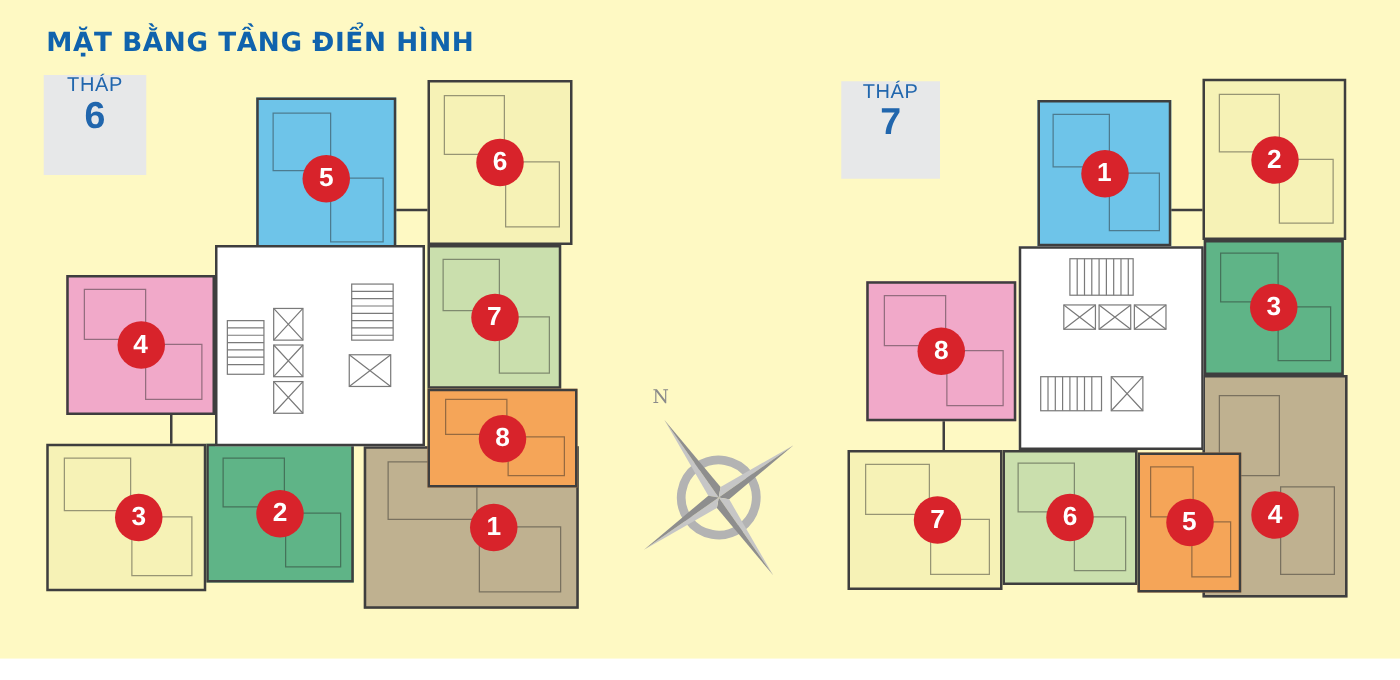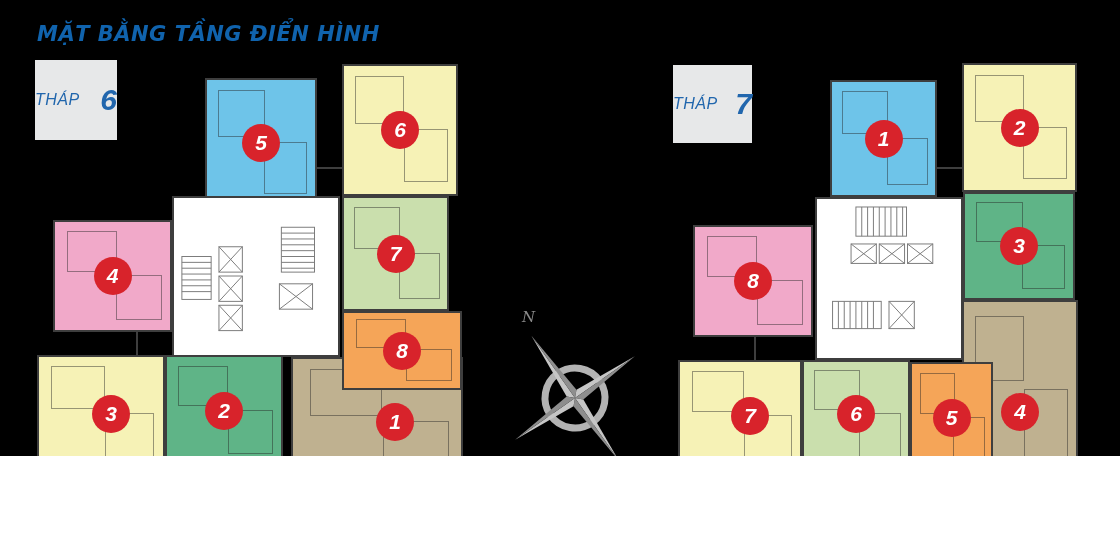--- a/index.html
+++ b/index.html
@@ -1,28 +1,27 @@
 <!DOCTYPE html>
 <html style="--c-title_text: #1063AD; --c-tower_label_text: #2166AD; --c-tower_label_bg: #E7E8E9; --c-badge_bg: #D8232B; --c-badge_text: #FFFFFF; --c-wall: #3E3E3E; --c-core_bg: #FFFFFF; --c-core_line: #7A7A7A; --c-unit_blue: #6EC4E9; --c-unit_yellow: #F6F2B6; --c-unit_light_green: #CADFAD; --c-unit_green: #5FB487; --c-unit_orange: #F5A558; --c-unit_brown: #BFB190; --c-unit_pink: #F1A9C9; --c-compass_dark: #8E8E8E; --c-compass_light: #C6C6C6;"><head>
 <meta charset="utf-8">
 <style>
   html,body{margin:0;padding:0;background:#fff;}
   #canvas{
-    position:relative;width:1120px;height:456px;background:#000000;overflow:hidden;
+    position:relative;width:1120px;height:527px;background:#fef9c3;overflow:hidden;
     font-family:"Liberation Sans","DejaVu Sans",sans-serif;
-    font-style:italic;
   }
   .page-title{
     position:absolute;left:37px;top:22px;font-size:21px;font-weight:bold;
     letter-spacing:.5px;color:var(--c-title_text,#1063AD);
     font-family:"DejaVu Sans","Liberation Sans",sans-serif;
   }
   .tower-label{
     position:absolute;width:82px;height:80px;background:var(--c-tower_label_bg,#E7E8E9);
-    display:flex;align-items:center;justify-content:space-between;gap:1px;
+    display:flex;flex-direction:column;align-items:center;justify-content:flex-start;gap:1px;
   }
   .tl-word{font-size:16px;color:var(--c-tower_label_text,#2166AD);letter-spacing:.5px;}
   .tl-num{font-size:30px;line-height:28px;font-weight:bold;color:var(--c-tower_label_text,#2166AD);}
   .unit{
     position:absolute;box-sizing:border-box;border:2px solid var(--c-wall,#3E3E3E);
     display:flex;align-items:center;justify-content:center;
   }
   .unit::before{content:"";position:absolute;left:10%;top:8%;width:42%;height:36%;
     border:1px solid rgba(35,35,35,.45);}
   .unit::after{content:"";position:absolute;right:7%;bottom:9%;width:38%;height:40%;

